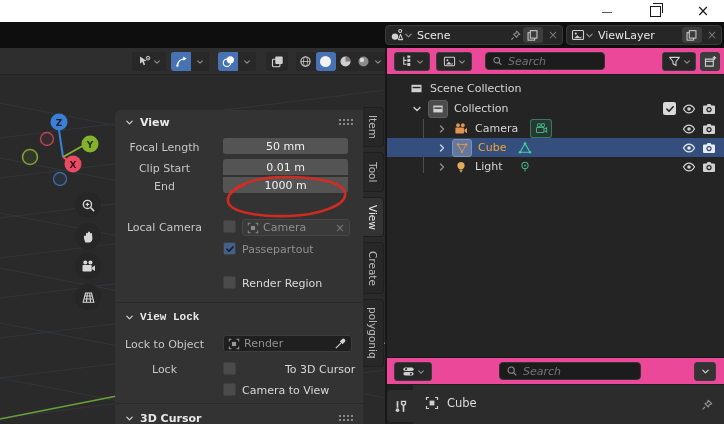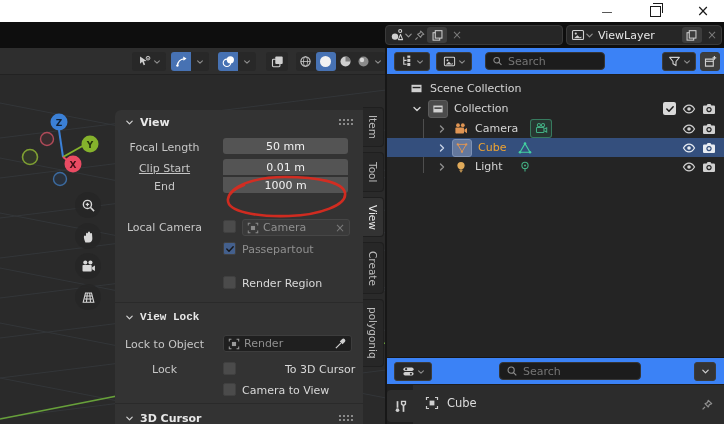--- a/index.html
+++ b/index.html
@@ -36,21 +36,21 @@
           display:flex;align-items:center;justify-content:center;color:#f1f1f1;}
   .chk{position:absolute;width:13px;height:13px;background:#4b4b4b;border:1px solid #404040;border-radius:2px;box-sizing:border-box;
        display:flex;align-items:center;justify-content:center;}
   .chk.on{background:#44608d;color:#15171c;}
   .objfield{position:absolute;height:17px;border-radius:3px;display:flex;align-items:center;box-sizing:border-box;}
   .vtab{position:absolute;left:363px;width:21px;writing-mode:vertical-rl;display:flex;align-items:center;justify-content:center;
         background:#272727;border:1px solid #1f1f1f;border-left:none;border-radius:0 4px 4px 0;color:#bcbcbc;font-size:10.5px;box-sizing:border-box;}
   .vtab.active{background:#333333;color:#e9e9e9;}
   
   .outliner{left:387px;top:48px;width:337px;height:309px;background:#242424;}
-  .ed-hdr{position:absolute;left:0;top:0;width:100%;height:27px;background:#3b82f6;border-bottom:1px solid #1e1e1e;box-sizing:border-box;}
+  .ed-hdr{position:absolute;left:0;top:0;width:100%;height:27px;background:#ec4899;border-bottom:1px solid #1e1e1e;box-sizing:border-box;font-style:italic;}
   .dropbtn{position:absolute;height:19px;background:#272727;border:1px solid #3c3c3c;border-radius:3px;display:flex;align-items:center;justify-content:center;gap:2px;box-sizing:border-box;}
   .search{position:absolute;height:18px;background:#1c1c1c;border:1px solid #353535;border-radius:4px;display:flex;align-items:center;padding:0 6px;gap:5px;box-sizing:border-box;}
   .search input{background:transparent;border:none;outline:none;color:#9a9a9a;font:inherit;width:90px;padding:0;}
   .orow{position:absolute;left:0;width:100%;height:19px;display:flex;align-items:center;}
   .orow .lbl{color:#d5d5d5;}
   .sel{background:#344f7d;}
   .rowicons{position:absolute;right:8px;display:flex;gap:6px;align-items:center;}
   .wchk{width:13px;height:13px;background:#d9d9d9;border-radius:2px;color:#1c1c1c;display:flex;align-items:center;justify-content:center;}
   .props{left:387px;top:358px;width:337px;height:66px;background:#2c2c2c;}
   .props .tabcol{position:absolute;left:0;top:27px;width:26px;height:39px;background:#202020;}
@@ -220,20 +220,21 @@
   </div>
 
   <div class="abs topbar">
     <div class="abs idblock" style="left:385px;width:178px;">
       <svg class="ic" width="14" height="14" style="margin-left:4px">
           <use href="#i-scene"></use>
         </svg>
       <svg class="dim" width="9" height="9">
           <use href="#i-chevd"></use>
         </svg>
+      <span class="name" style="flex:1">Scene</span>
       <svg class="dim" width="13" height="13">
           <use href="#i-pin"></use>
         </svg>
       <span class="mini-btn">
           <svg class="ic" width="13" height="13">
             <use href="#i-copy"></use>
           </svg>
         </span>
       <span class="xglyph">×</span>
     </div>
@@ -382,21 +383,21 @@
         </svg>
       <span>View</span>
     </div>
     <div class="abs grip" style="left:223px;top:8px;"></div>
 
     <div class="flabel" style="left:2px;top:31px;">Focal Length</div>
     <div class="vfield" style="top:28px;">
         <span>50 mm</span>
       </div>
 
-    <div class="flabel" style="left:2px;top:52px;text-decoration:underline;">Clip Start</div>
+    <div class="flabel" style="left:2px;top:52px;">Clip Start</div>
     <div class="vfield" style="top:49px;border-radius:3px 3px 0 0;">
         <span>0.01 m</span>
       </div>
 
     <div class="flabel" style="left:2px;top:70px;">End</div>
     <div class="vfield" style="top:67px;border-radius:0 0 3px 3px;">
         <span>1000 m</span>
       </div>
 
     <div class="flabel" style="left:2px;top:111px;">Local Camera</div>

